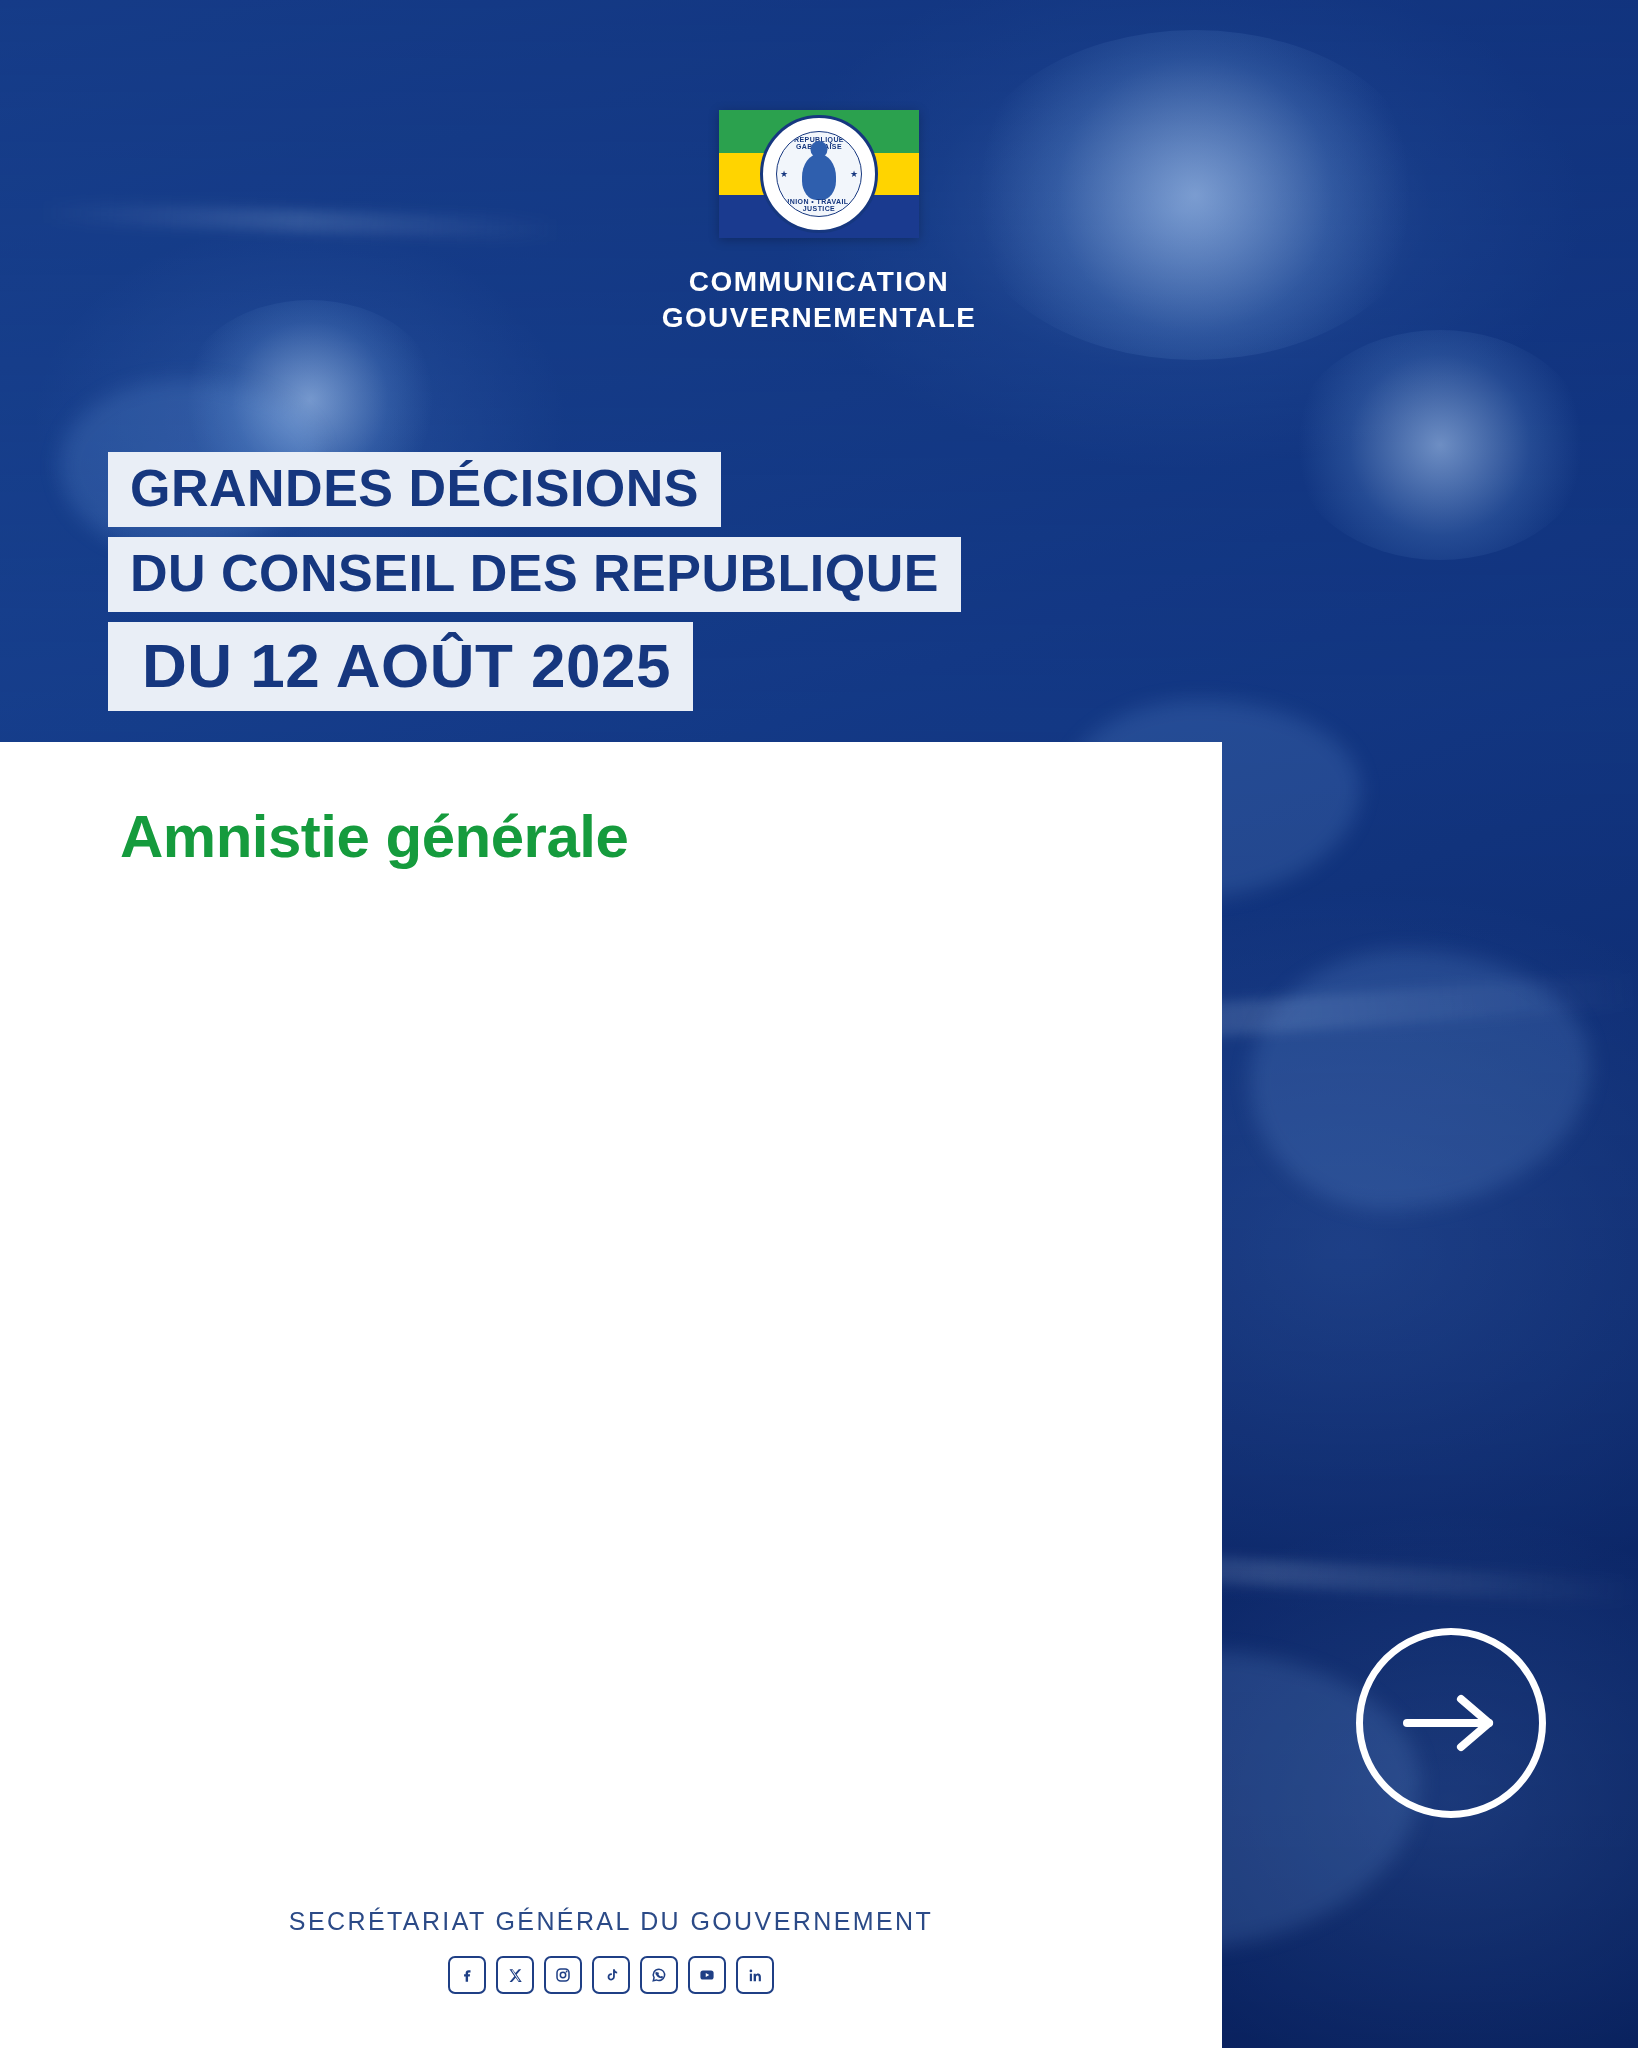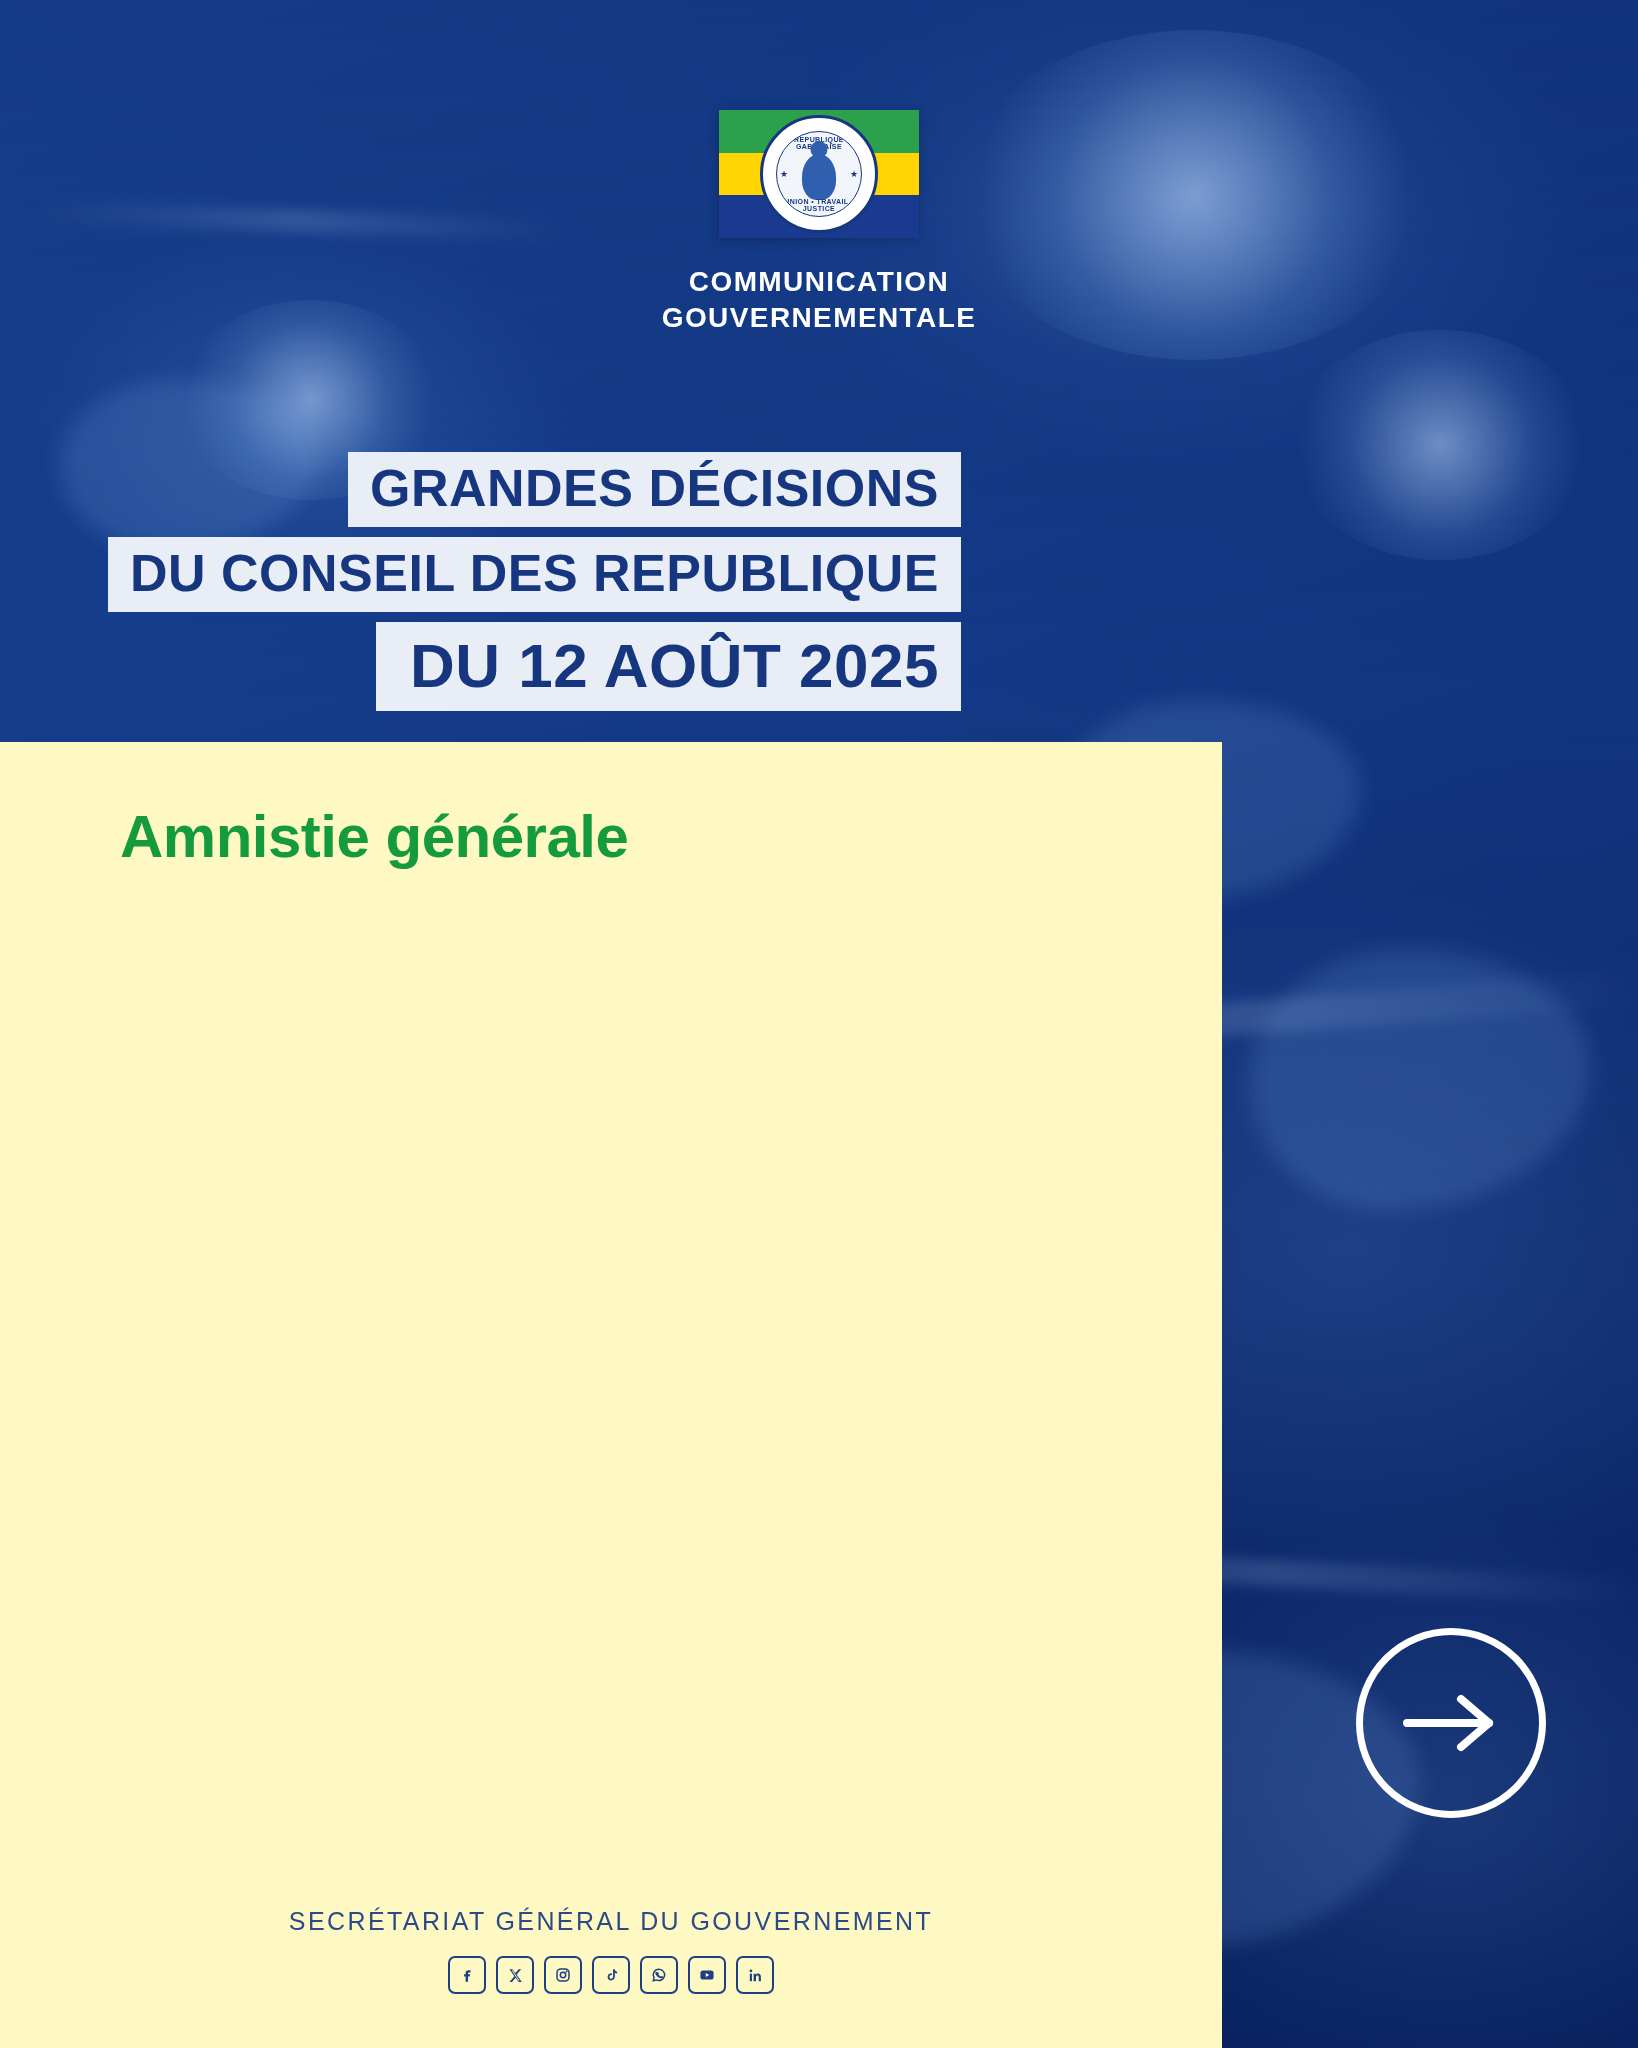--- a/index.html
+++ b/index.html
@@ -137,21 +137,21 @@
     font-weight: 700;
   }
 
   
   .title-block {
     position: absolute;
     left: 108px;
     top: 452px;
     display: flex;
     flex-direction: column;
-    align-items: flex-end;
+    align-items: flex-start;
     gap: 10px;
   }
   .title-line {
     background: #e9eef6;
     color: #16377f;
     font-weight: 800;
     font-size: 52px;
     letter-spacing: 0.5px;
     padding: 10px 22px 12px 22px;
     line-height: 1.02;
@@ -162,21 +162,21 @@
     padding: 12px 22px 14px 34px;
   }
 
   
   .card {
     position: absolute;
     left: 0;
     top: 742px;
     width: 1222px;
     height: 1306px;
-    background: #fef9c3;
+    background: #ffffff;
   }
   .card-inner {
     padding: 60px 120px 0 120px;
   }
   .kicker {
     color: #159b3d;
     font-size: 60px;
     font-weight: 800;
     letter-spacing: -0.5px;
     margin-bottom: 28px;

